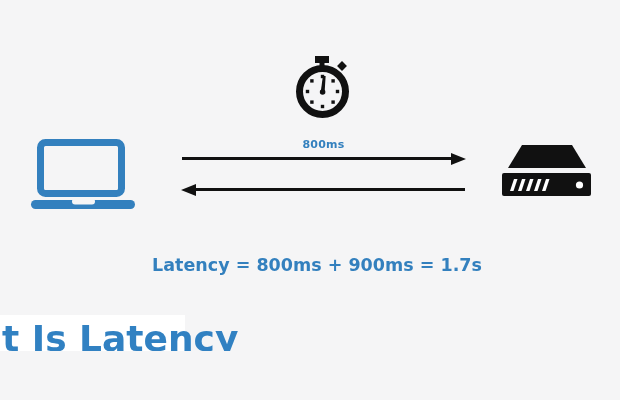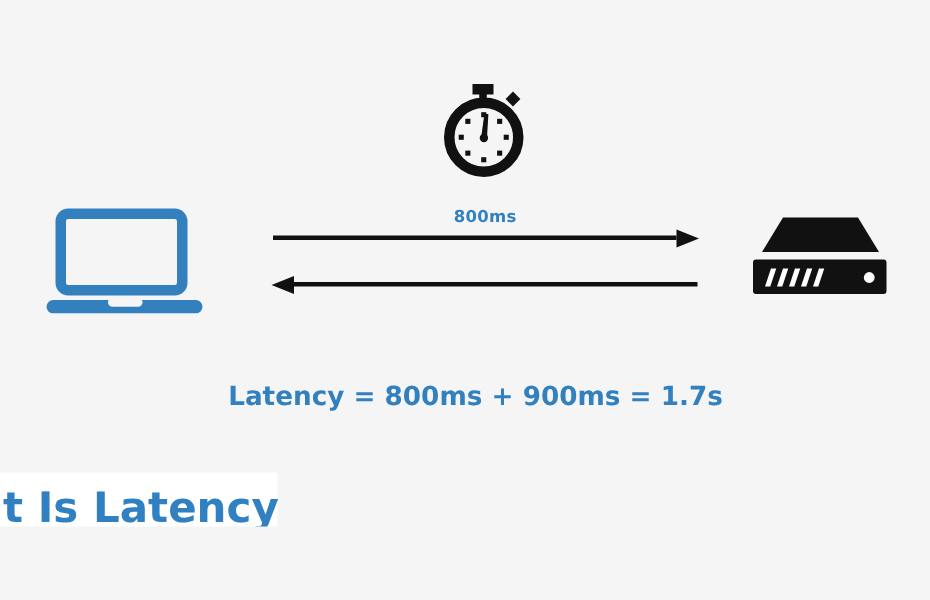--- a/index.html
+++ b/index.html
@@ -79,21 +79,21 @@
   
   .title-band{
     left:0;top:315px;
     width:185px;height:47px;
     background:var(--band-white);
   }
   .title-text{
     display:block;
     margin-left:2px;
     line-height:48px;
-    font-size:28px;
+    font-size:36px;
     font-weight:bold;
     color:var(--title-blue);
     white-space:nowrap;
   }
 </style>
 </head>
 <body>
 
 <div class="stage">
 

